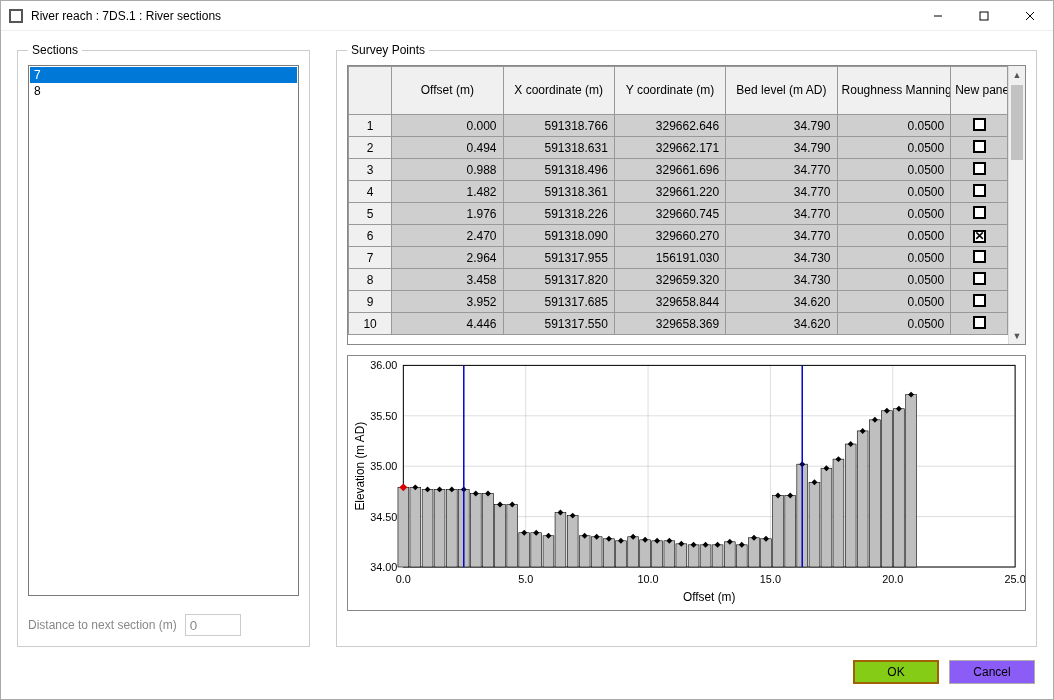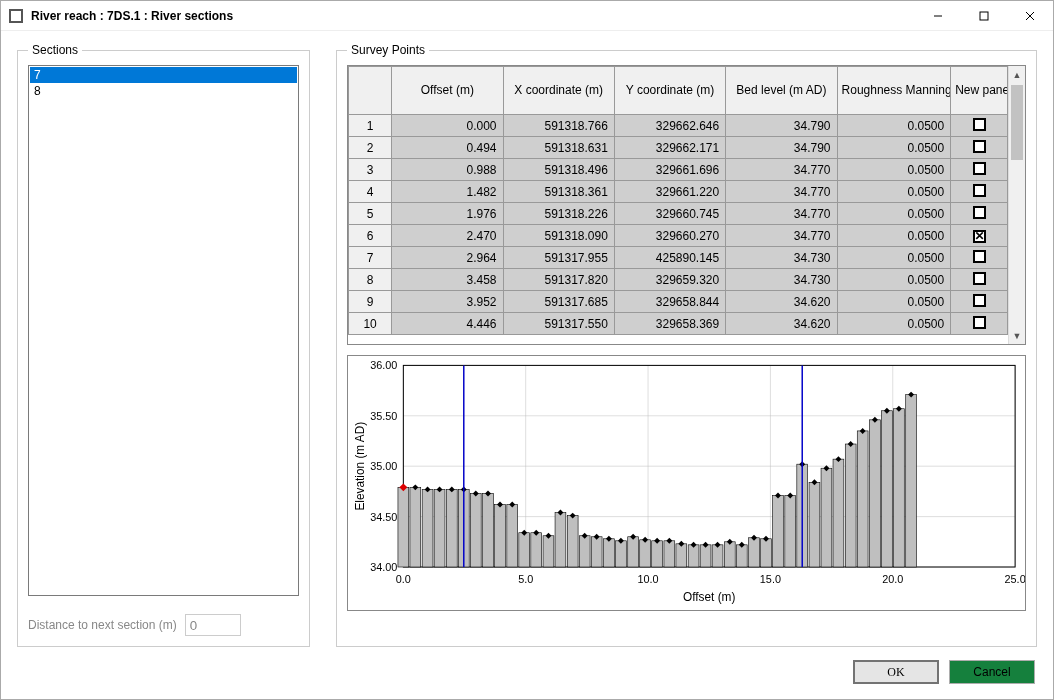--- a/index.html
+++ b/index.html
@@ -25,21 +25,21 @@
     padding: 0 0 0 8px;
     border-bottom: 1px solid #eee;
     font-size: 12px;
   }
   .titlebar .app-icon {
     width: 14px; height: 14px;
     border: 2px solid #555;
     margin-right: 8px;
     box-sizing: border-box;
   }
-  .titlebar .title { flex: 1; font-weight: bold; }
+  .titlebar .title { flex: 1; }
   .titlebar .win-btns { display: flex; }
   .titlebar .win-btn {
     width: 46px; height: 30px;
     display: flex; align-items: center; justify-content: center;
     font-family: "Segoe UI Symbol", sans-serif;
     font-size: 10px;
   }
 
   .content {
     flex: 1;
@@ -232,32 +232,31 @@
     display: flex;
     align-items: center;
     justify-content: flex-end;
     gap: 10px;
     padding: 0 18px 10px 0;
   }
   .btn {
     min-width: 86px;
     height: 24px;
     border: 1px solid #adadad;
-    background: #15803d;
+    background: #8b5cf6;
     display: inline-flex;
     align-items: center;
     justify-content: center;
     font-size: 12px;
     cursor: default;
     padding: 0 16px;
   }
   .btn.primary {
-    border: 2px solid #737373;
-    background: #e5e5e5;
-    font-family: Liberation Serif, serif;
+    border: 2px solid #a16207;
+    background: #84cc16;
   }
 </style>
 </head>
 <body>
 
 <div class="window">
 
   <div class="titlebar">
     <span class="app-icon"></span>
     <span class="title">River reach : 7DS.1 : River sections</span>
@@ -376,21 +375,21 @@
                   <td>591318.090</td>
                   <td>329660.270</td>
                   <td>34.770</td>
                   <td>0.0500</td>
                   <td class="panel"><span class="mini-check">✕</span></td>
                 </tr>
                 <tr>
                   <td class="rownum">7</td>
                   <td>2.964</td>
                   <td>591317.955</td>
-                  <td>425890.145</td>
+                  <td>156191.030</td>
                   <td>34.730</td>
                   <td>0.0500</td>
                   <td class="panel"><span class="mini-check"></span></td>
                 </tr>
                 <tr>
                   <td class="rownum">8</td>
                   <td>3.458</td>
                   <td>591317.820</td>
                   <td>329659.320</td>
                   <td>34.730</td>

